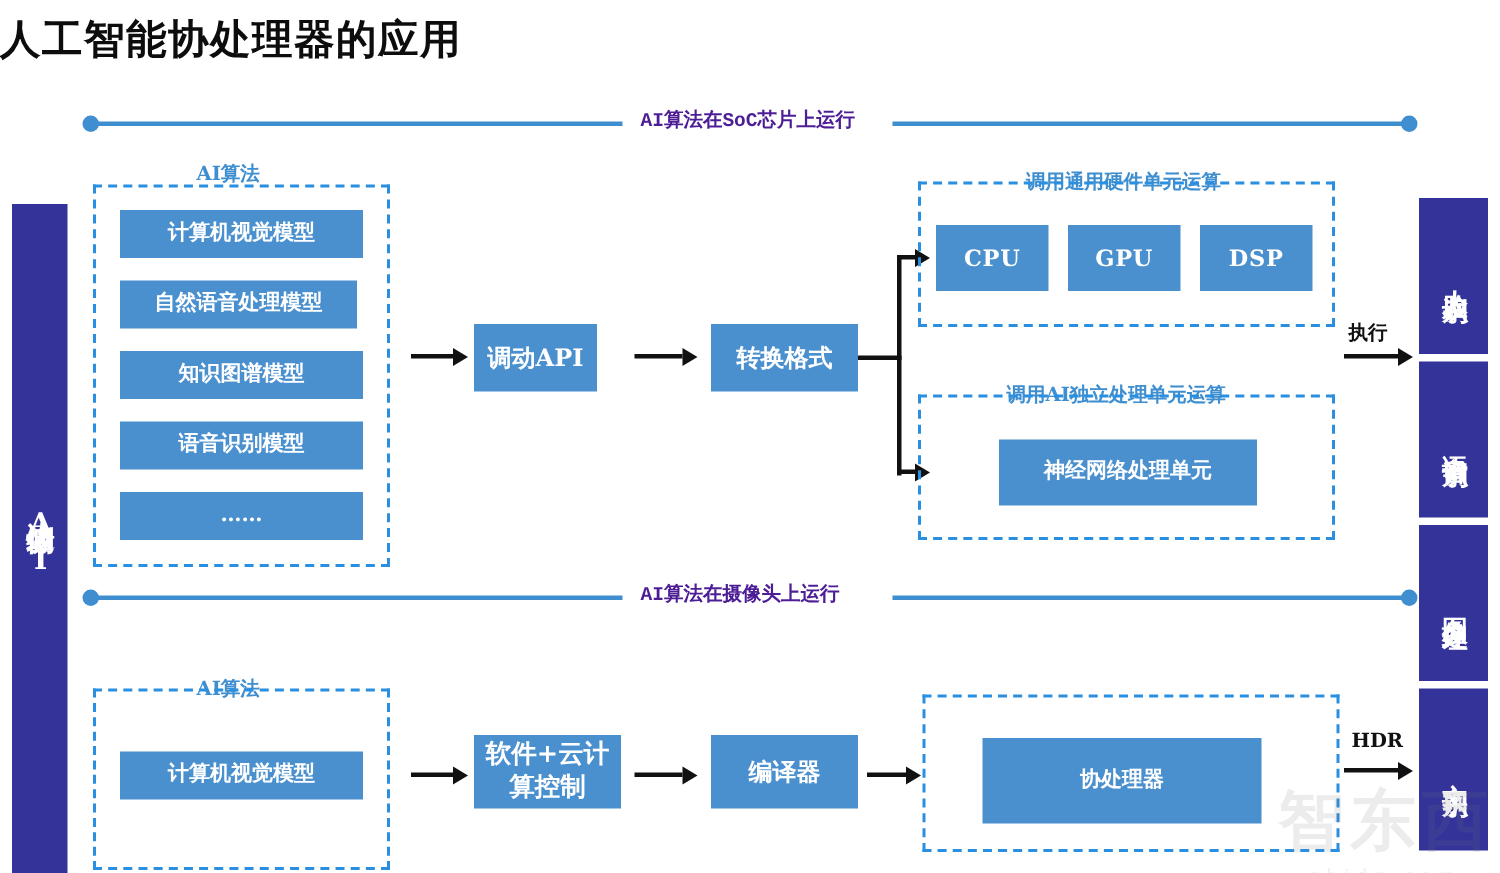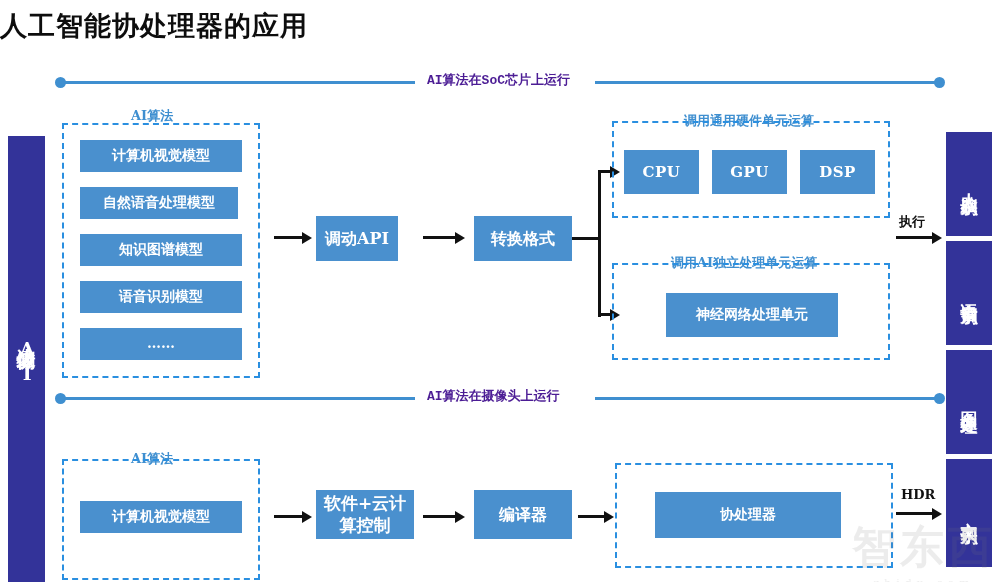--- a/index.html
+++ b/index.html
@@ -224,21 +224,21 @@
   </div>
 
   <div class="bbox" style="left:474px;top:490px;width:98px;height:49px;font-size:16px;">编译器</div>
 
   <div class="arrow" style="left:578px;top:511px;width:36px;">
     <div class="shaft" style="width:26px;"></div>
     <div class="head" style="left:26px;"></div>
   </div>
 
   <div class="group" style="left:615px;top:463px;width:278px;height:105px;"></div>
-  <div class="bbox" style="left:655px;top:492px;width:186px;height:46px;">协处理器</div>
+  <div class="bbox" style="left:655px;top:492px;width:186px;height:57px;">协处理器</div>
 
   <div class="flabel" style="left:901px;top:487px;">HDR</div>
   <div class="arrow" style="left:896px;top:508px;width:46px;">
     <div class="shaft" style="width:36px;"></div>
     <div class="head" style="left:36px;"></div>
   </div>
 
   <div class="obox" style="left:946px;top:132px;width:46px;height:104px;">
     <span>人脸识别</span>
   </div>

